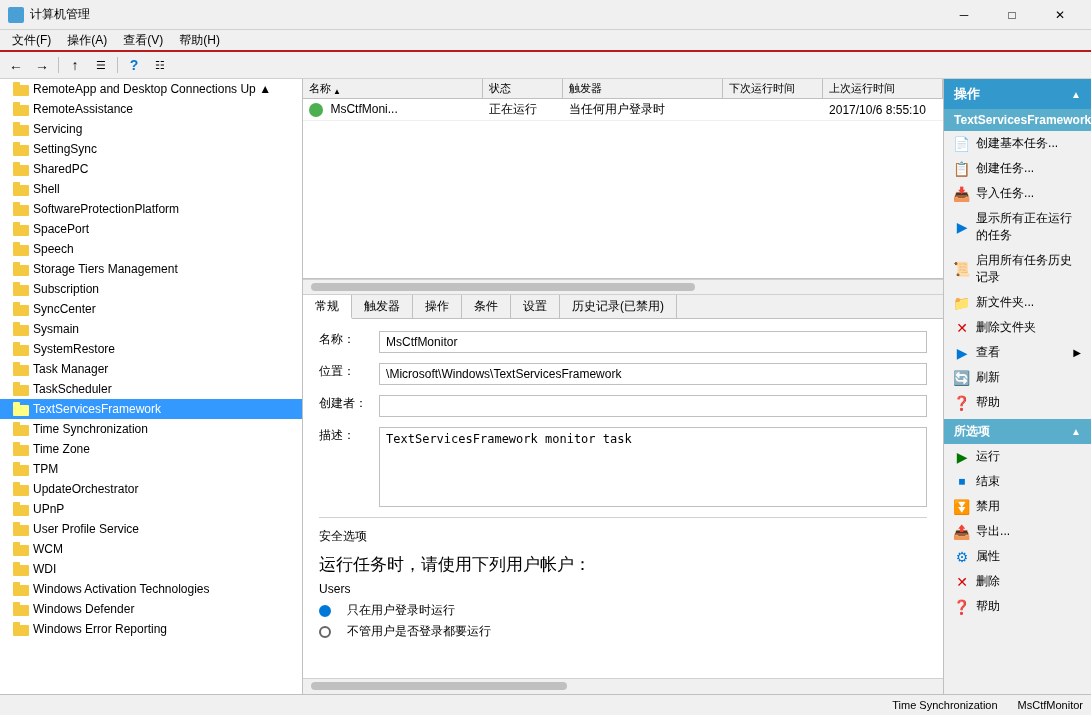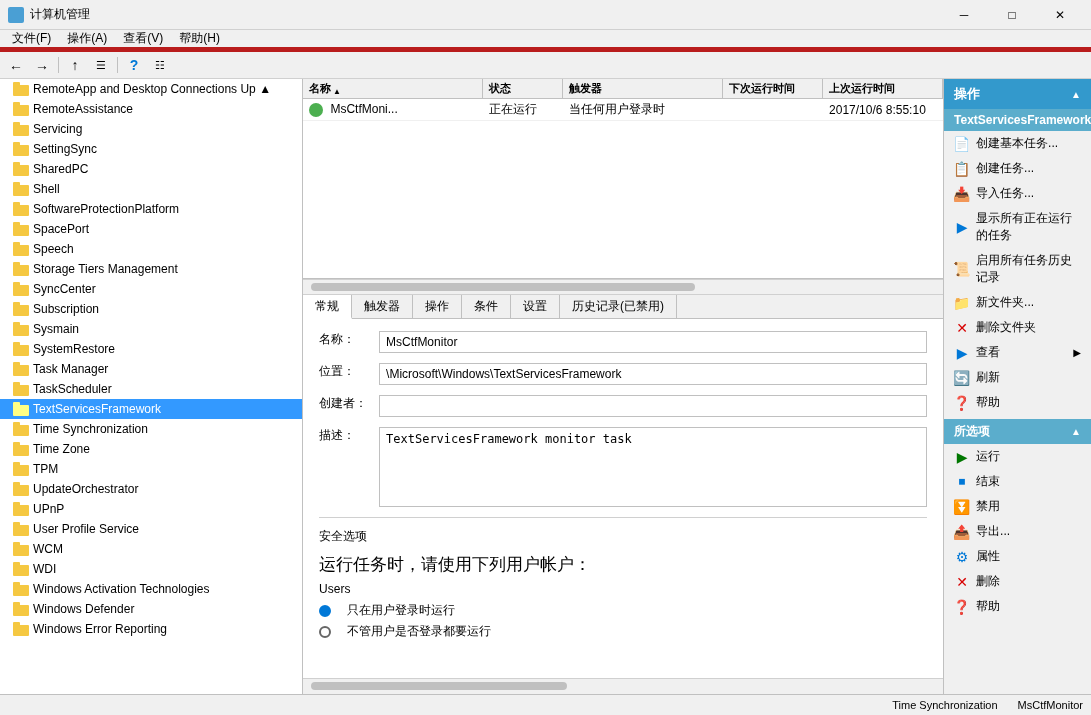--- a/index.html
+++ b/index.html
@@ -6,21 +6,21 @@
     body { font-family: 'Segoe UI', Tahoma, sans-serif; font-size: 12px; background: #f0f0f0; width: 1091px; height: 715px; overflow: hidden; }
     
     
     .title-bar { background: #f0f0f0; display: flex; align-items: center; justify-content: space-between; padding: 4px 8px; height: 30px; border-bottom: 1px solid #d0d0d0; }
     .title-bar-left { display: flex; align-items: center; gap: 6px; }
     .title-icon { width: 16px; height: 16px; background: #4a9fd4; border-radius: 2px; }
     .title-controls { display: flex; gap: 2px; }
     .title-btn { width: 46px; height: 22px; border: none; background: transparent; cursor: pointer; font-size: 12px; display: flex; align-items: center; justify-content: center; }
 
     
-    .menu-bar { display: flex; align-items: center; padding: 2px 4px; height: 22px; background: #f0f0f0; border-bottom: 5px solid #b91c1c; }
+    .menu-bar { display: flex; align-items: center; padding: 2px 4px; height: 22px; background: #f0f0f0; border-bottom: 2px solid #b91c1c; }
     .menu-item { padding: 2px 8px; cursor: pointer; font-size: 12px; }
 
     
     .toolbar { display: flex; align-items: center; padding: 2px 4px; height: 28px; background: #f0f0f0; border-bottom: 1px solid #d0d0d0; gap: 2px; }
     .toolbar-btn { width: 24px; height: 22px; border: 1px solid transparent; background: transparent; cursor: pointer; display: flex; align-items: center; justify-content: center; font-size: 14px; }
     .toolbar-sep { width: 1px; height: 16px; background: #c0c0c0; margin: 0 2px; }
 
     
     .main-area { display: flex; height: calc(715px - 80px); }
 
@@ -32,21 +32,21 @@
     .folder-icon { width: 16px; height: 14px; margin-right: 4px; flex-shrink: 0; position: relative; display: inline-block; }
     .folder-icon::before { content: ''; position: absolute; top: 3px; left: 0; width: 16px; height: 11px; background: #f5c842; border-radius: 1px; }
     .folder-icon::after { content: ''; position: absolute; top: 0; left: 0; width: 7px; height: 4px; background: #f5c842; border-radius: 1px 1px 0 0; }
 
     
     .right-panel { flex: 1; display: flex; flex-direction: column; background: white; }
     
     
     .task-list { height: 200px; border-bottom: 1px solid #c0c0c0; overflow: auto; }
     .task-list-header { display: flex; background: #f0f0f0; border-bottom: 1px solid #c0c0c0; height: 20px; }
-    .col-header { padding: 2px 6px; border-right: 1px solid #c0c0c0; font-size: 11px; font-weight: bold; cursor: pointer; white-space: nowrap; display: flex; align-items: flex-end; }
+    .col-header { padding: 2px 6px; border-right: 1px solid #c0c0c0; font-size: 11px; font-weight: normal; cursor: pointer; white-space: nowrap; display: flex; align-items: flex-end; }
     .col-name { width: 180px; }
     .col-status { width: 80px; }
     .col-trigger { width: 160px; }
     .col-nextrun { width: 100px; }
     .col-lastrun { width: 120px; }
     
     .task-row { display: flex; align-items: center; height: 22px; border-bottom: 1px solid #f0f0f0; cursor: pointer; }
     .task-cell { padding: 2px 6px; white-space: nowrap; overflow: hidden; font-size: 12px; }
     .status-icon { width: 14px; height: 14px; border-radius: 50%; background: #4CAF50; margin-right: 4px; display: inline-block; vertical-align: middle; }
     
@@ -167,25 +167,25 @@
       <div class="tree-item">
         <span class="folder-icon"></span>
         <span>Speech</span>
       </div>
       <div class="tree-item">
         <span class="folder-icon"></span>
         <span>Storage Tiers Management</span>
       </div>
       <div class="tree-item">
         <span class="folder-icon"></span>
+        <span>Subscription</span>
+      </div>
+      <div class="tree-item">
+        <span class="folder-icon"></span>
         <span>SyncCenter</span>
-      </div>
-      <div class="tree-item">
-        <span class="folder-icon"></span>
-        <span>Subscription</span>
       </div>
       <div class="tree-item">
         <span class="folder-icon"></span>
         <span>Sysmain</span>
       </div>
       <div class="tree-item">
         <span class="folder-icon"></span>
         <span>SystemRestore</span>
       </div>
       <div class="tree-item">

